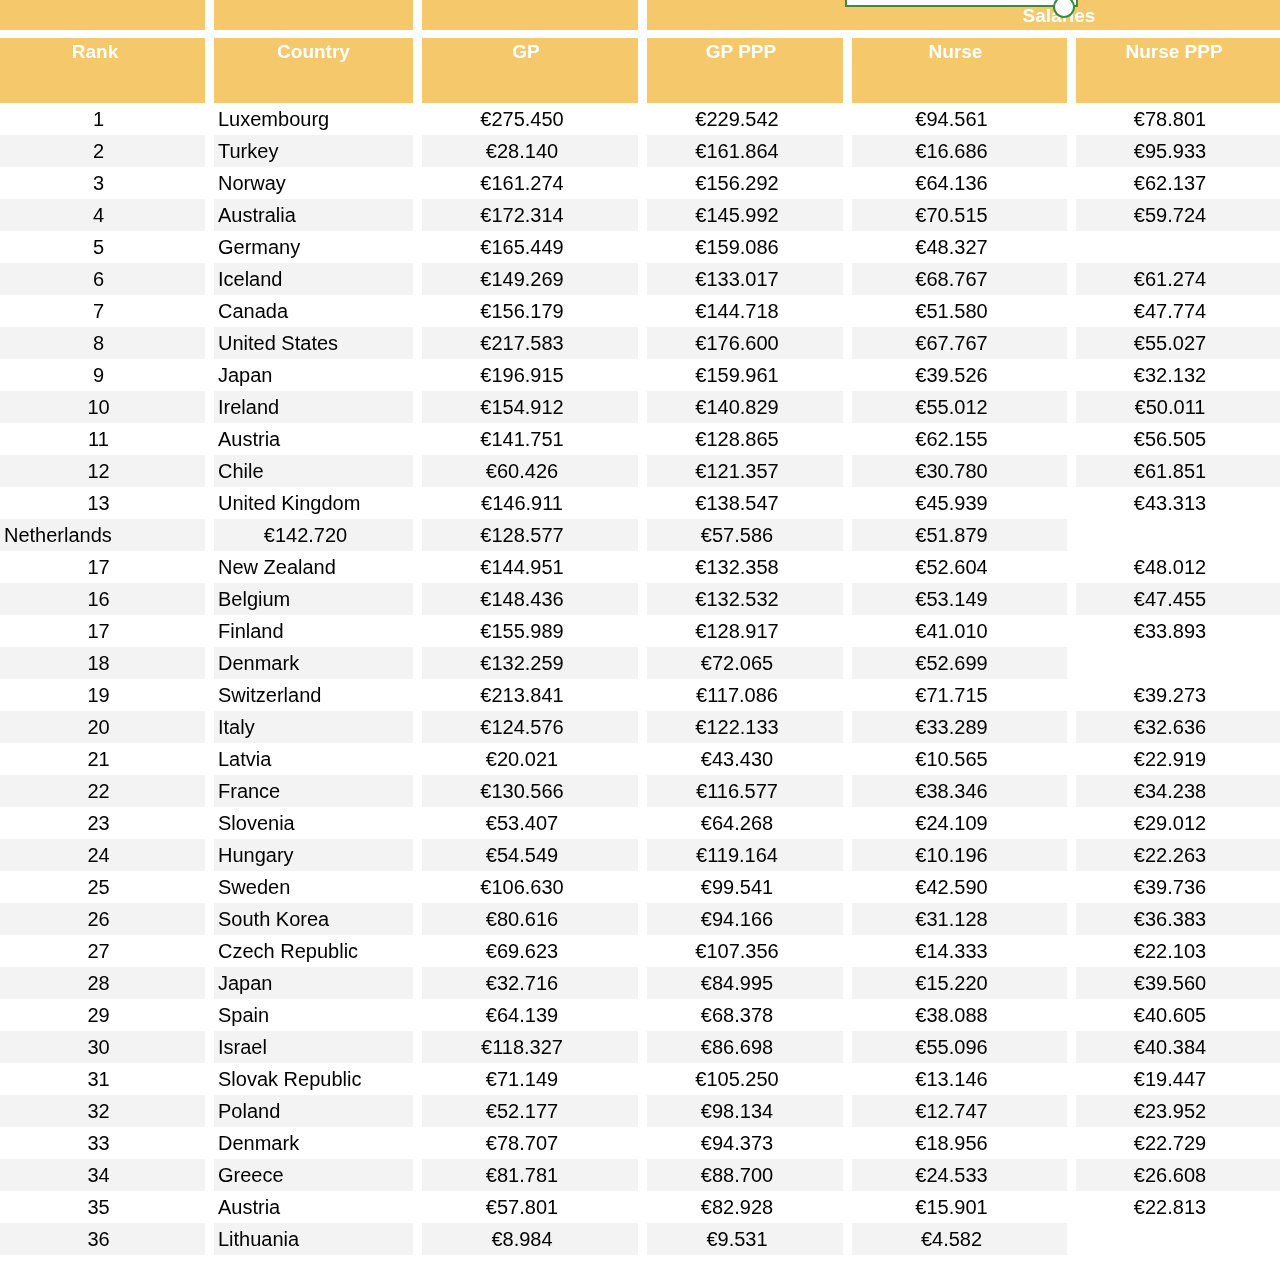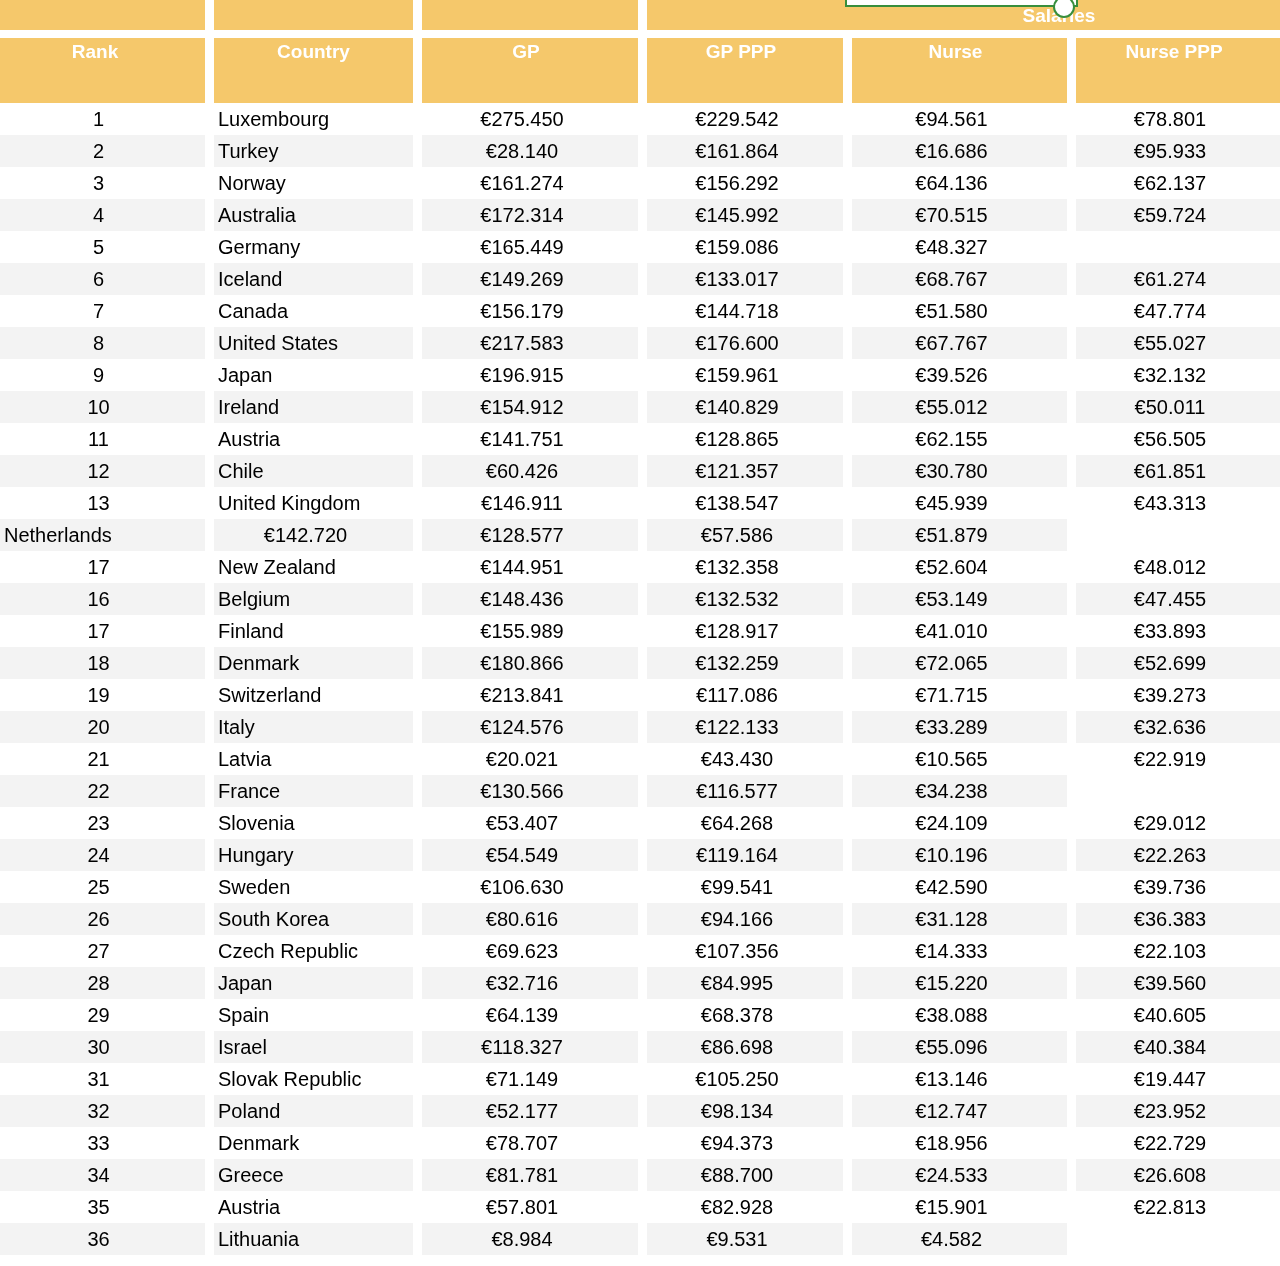--- a/index.html
+++ b/index.html
@@ -251,21 +251,20 @@
         <div class="cell col-rank">17</div>
         <div class="cell col-country">Finland</div>
         <div class="cell col-gp">€155.989</div>
         <div class="cell col-gp-ppp">€128.917</div>
         <div class="cell col-nurse">€41.010</div>
         <div class="cell col-nurse-ppp">€33.893</div>
       </div>
       <div class="row stripe">
         <div class="cell col-rank">18</div>
         <div class="cell col-country">Denmark</div>
-        <div class="cell col-gp">€180.866</div>
         <div class="cell col-gp-ppp">€132.259</div>
         <div class="cell col-nurse">€72.065</div>
         <div class="cell col-nurse-ppp">€52.699</div>
       </div>
       <div class="row">
         <div class="cell col-rank">19</div>
         <div class="cell col-country">Switzerland</div>
         <div class="cell col-gp">€213.841</div>
         <div class="cell col-gp-ppp">€117.086</div>
         <div class="cell col-nurse">€71.715</div>
@@ -285,20 +284,21 @@
         <div class="cell col-gp">€20.021</div>
         <div class="cell col-gp-ppp">€43.430</div>
         <div class="cell col-nurse">€10.565</div>
         <div class="cell col-nurse-ppp">€22.919</div>
       </div>
       <div class="row stripe">
         <div class="cell col-rank">22</div>
         <div class="cell col-country">France</div>
         <div class="cell col-gp">€130.566</div>
         <div class="cell col-gp-ppp">€116.577</div>
+        <div class="cell col-nurse">€38.346</div>
         <div class="cell col-nurse-ppp">€34.238</div>
       </div>
       <div class="row">
         <div class="cell col-rank">23</div>
         <div class="cell col-country">Slovenia</div>
         <div class="cell col-gp">€53.407</div>
         <div class="cell col-gp-ppp">€64.268</div>
         <div class="cell col-nurse">€24.109</div>
         <div class="cell col-nurse-ppp">€29.012</div>
       </div>

